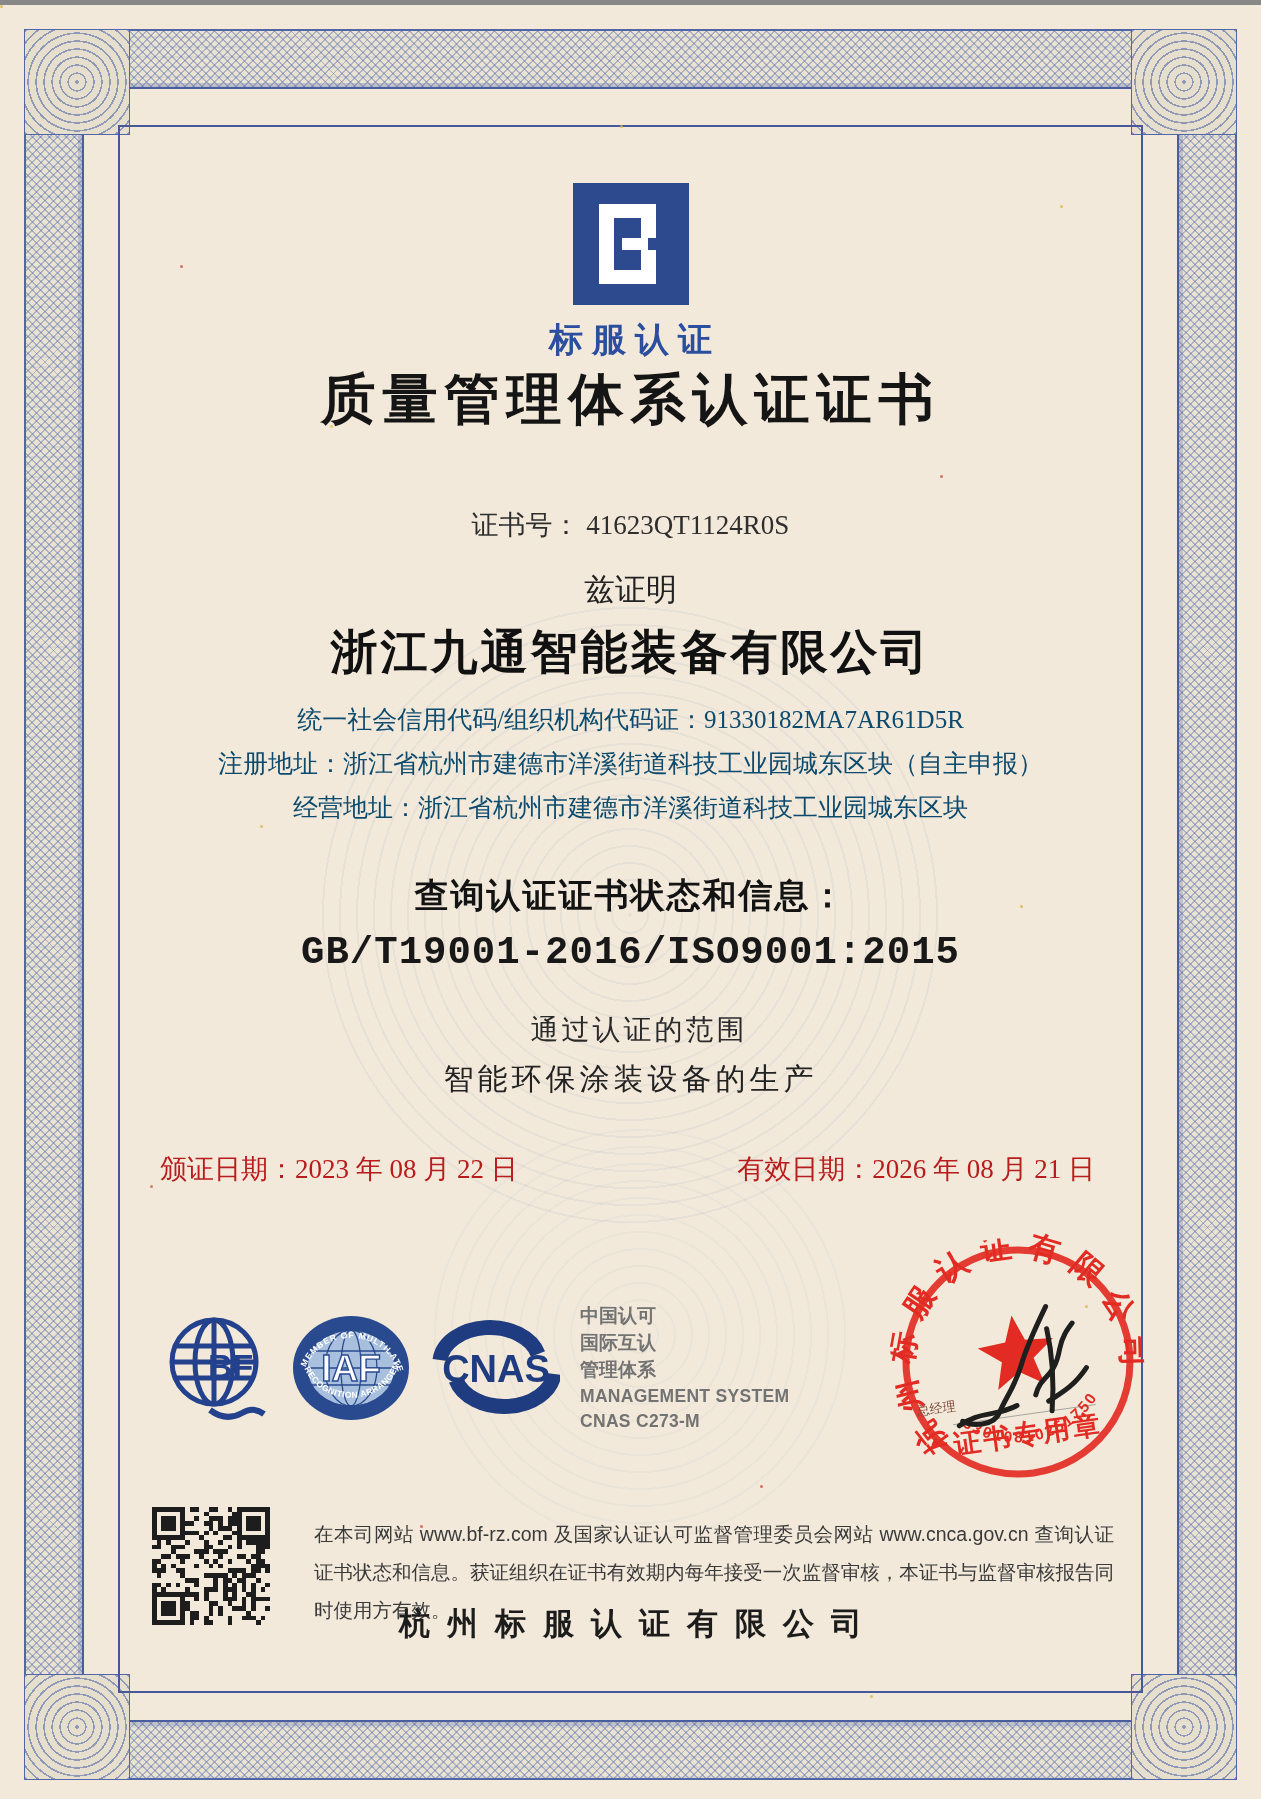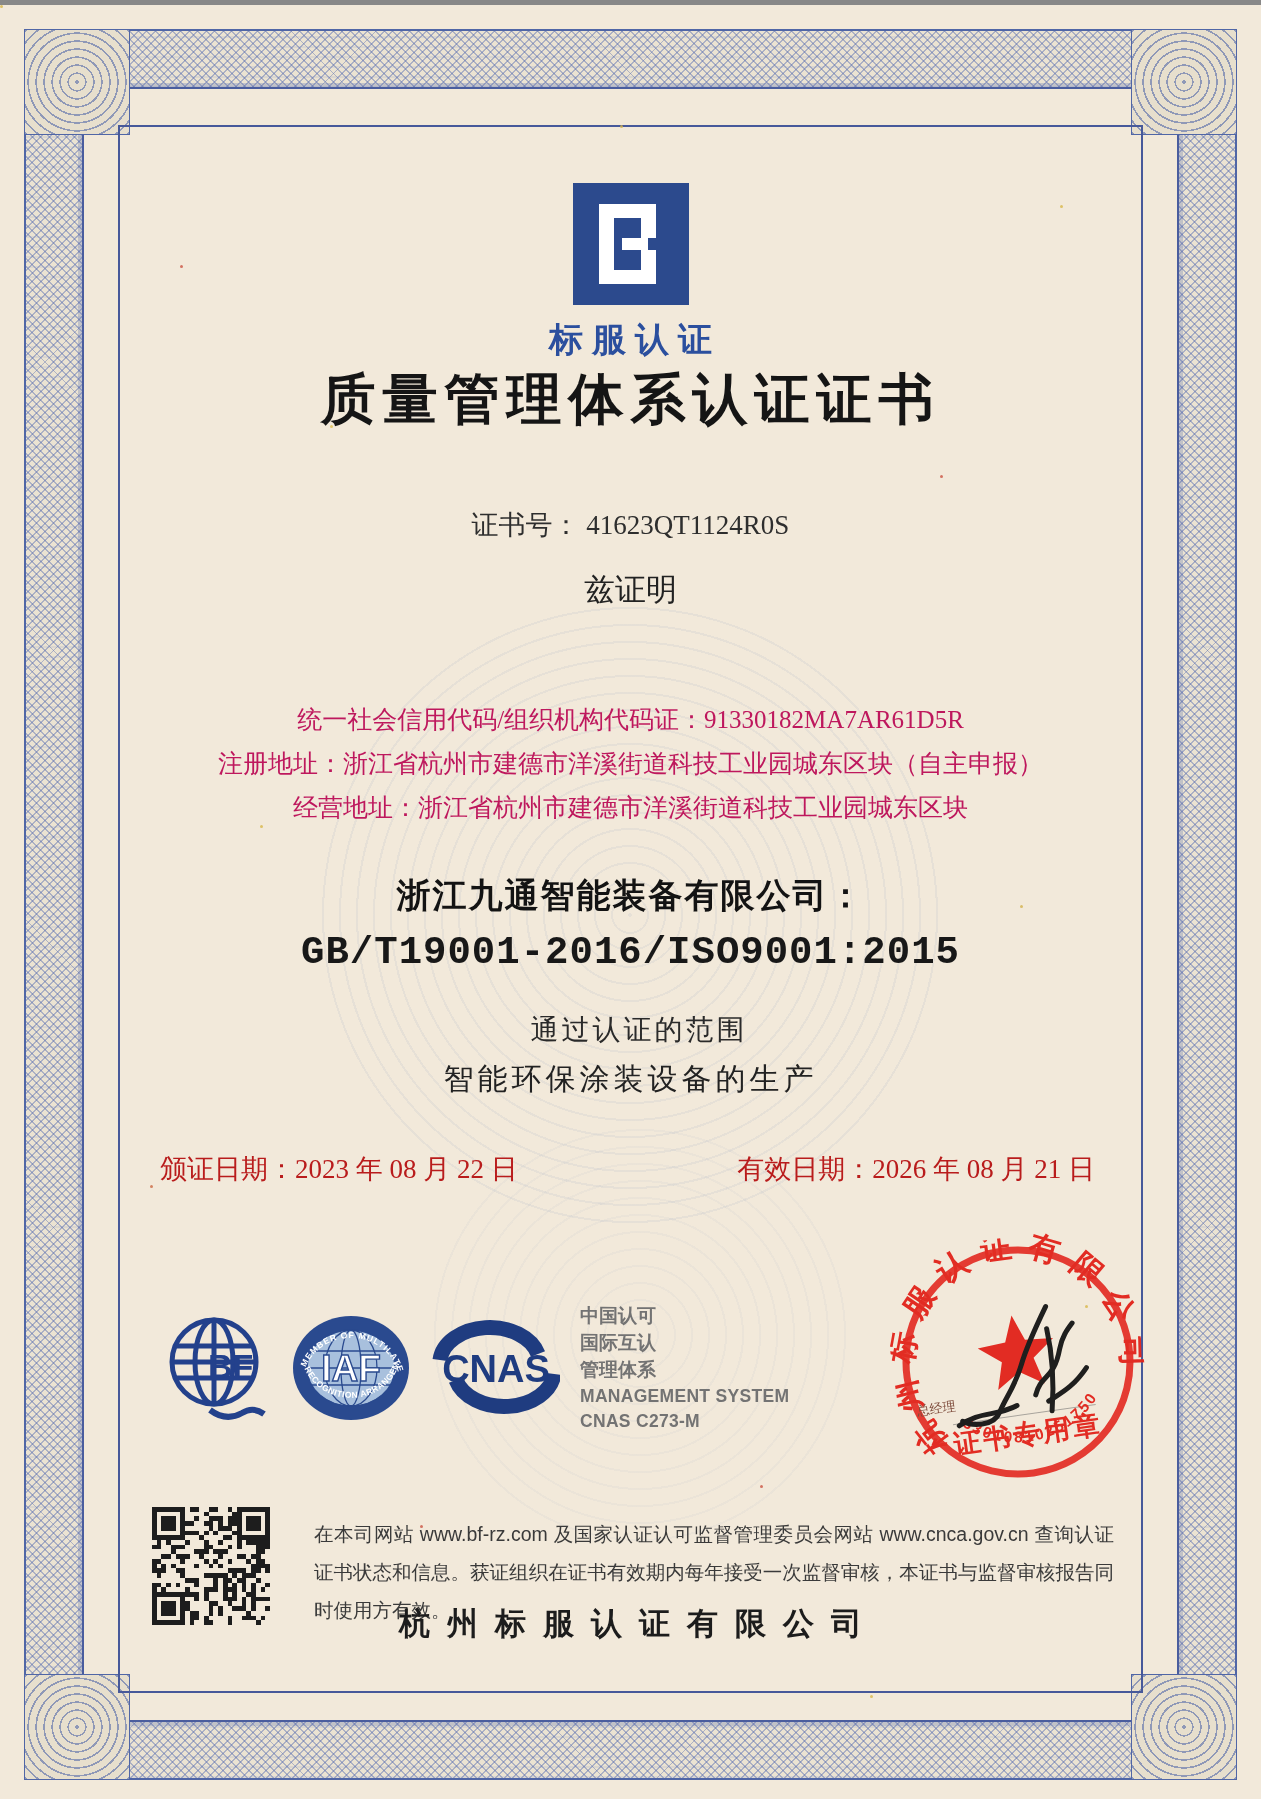--- a/index.html
+++ b/index.html
@@ -53,21 +53,21 @@
   .cline { position:absolute; left:0; width:100%; text-align:center; }
 
   .logo-box { position:absolute; left:50%; top:58px; width:116px; height:122px;
     margin-left:-58px; background:#2c4a8d; display:flex; align-items:center; justify-content:center; }
   .brand-cn { top:192px; font-size:34px; font-weight:700; letter-spacing:9px; color:#2b4f9e; text-indent:9px; }
 
   .title   { top:238px; font-size:55px; font-weight:800; letter-spacing:7px; color:#151515; }
   .certno  { top:382px; font-size:27px; font-family:"Liberation Serif", serif; color:#2e2e2e; }
   .certify { top:444px; font-size:31px; color:#222; }
   .company { top:496px; font-size:47px; font-weight:700; letter-spacing:3px; color:#111; }
-  .info    { font-size:25px; font-family:"Liberation Serif", serif; color:#be185d; }
+  .info    { font-size:25px; font-family:"Liberation Serif", serif; color:#0c4a6e; }
   .credit  { top:578px; }
   .regaddr { top:622px; }
   .bizaddr { top:666px; }
   .stdhead { top:748px; font-size:34px; font-weight:800; color:#131313; letter-spacing:2px; }
   .stdcode { top:806px; font-size:39px; font-weight:700; font-family:"Liberation Mono", monospace; color:#181818; letter-spacing:1px; }
   .scopehead { top:886px; font-size:28px; color:#2a2a2a; letter-spacing:3px;padding-left:17px; }
   .scopetext { top:934px; font-size:30px; font-family:"Liberation Serif", serif; color:#222; letter-spacing:4px; }
 
   .dates { position:absolute; top:1026px; left:0; width:100%; display:flex;
     justify-content:space-between; padding:0 48px 0 42px;
@@ -116,24 +116,25 @@
         <rect x="33" y="40" width="26" height="12" fill="#fff"></rect>
         <rect x="52" y="52" width="15" height="34" fill="#fff"></rect>
         <rect x="25" y="72" width="36" height="14" fill="#fff"></rect>
       </svg>
     </div>
 
     <div class="cline brand-cn">标服认证</div>
     <div class="cline title">质量管理体系认证证书</div>
     <div class="cline certno">证书号： 41623QT1124R0S</div>
     <div class="cline certify">兹证明</div>
+    <div class="cline company">浙江九通智能装备有限公司</div>
     <div class="cline info credit">统一社会信用代码/组织机构代码证：91330182MA7AR61D5R</div>
     <div class="cline info regaddr">注册地址：浙江省杭州市建德市洋溪街道科技工业园城东区块（自主申报）</div>
     <div class="cline info bizaddr">经营地址：浙江省杭州市建德市洋溪街道科技工业园城东区块</div>
-    <div class="cline stdhead">浙江九通智能装备有限公司：</div>
+    <div class="cline stdhead">查询认证证书状态和信息：</div>
     <div class="cline stdcode">GB/T19001-2016/ISO9001:2015</div>
     <div class="cline scopehead">通过认证的范围</div>
     <div class="cline scopetext">智能环保涂装设备的生产</div>
 
     <div class="dates">
       <span>颁证日期：2023 年 08 月 22 日</span>
       <span>有效日期：2026 年 08 月 21 日</span>
     </div>
 
     <div class="logos">

